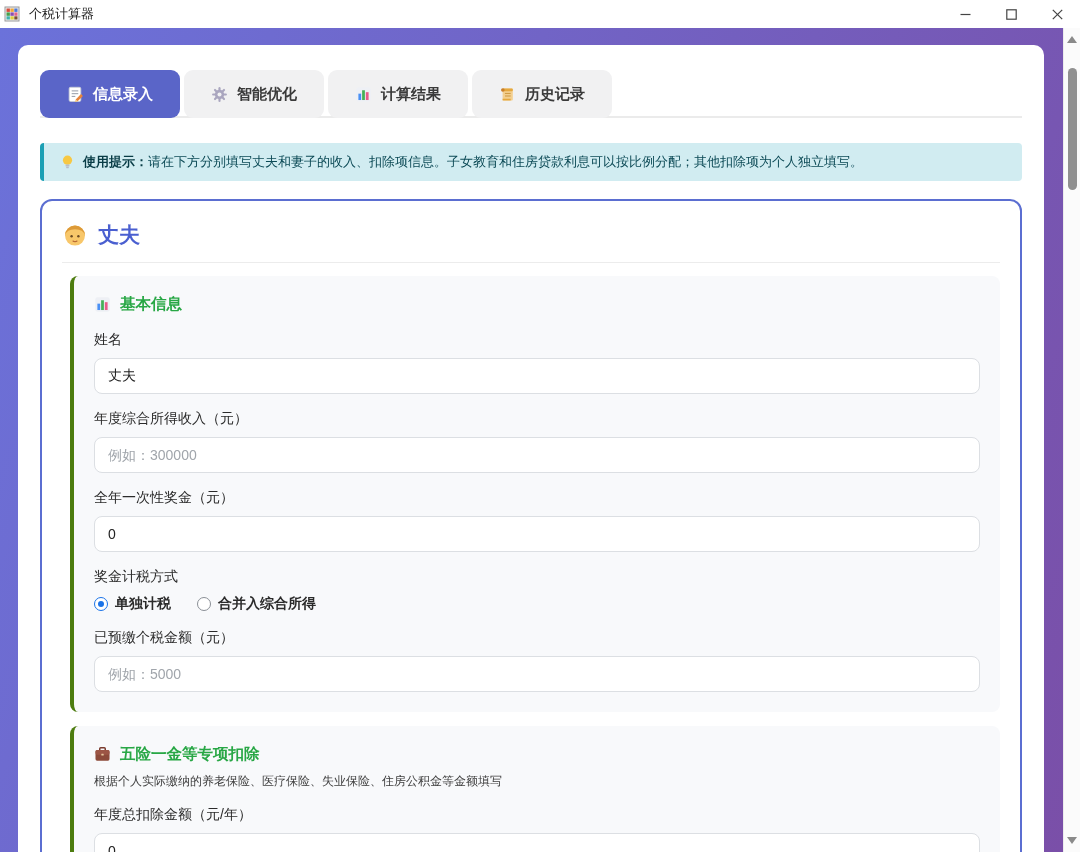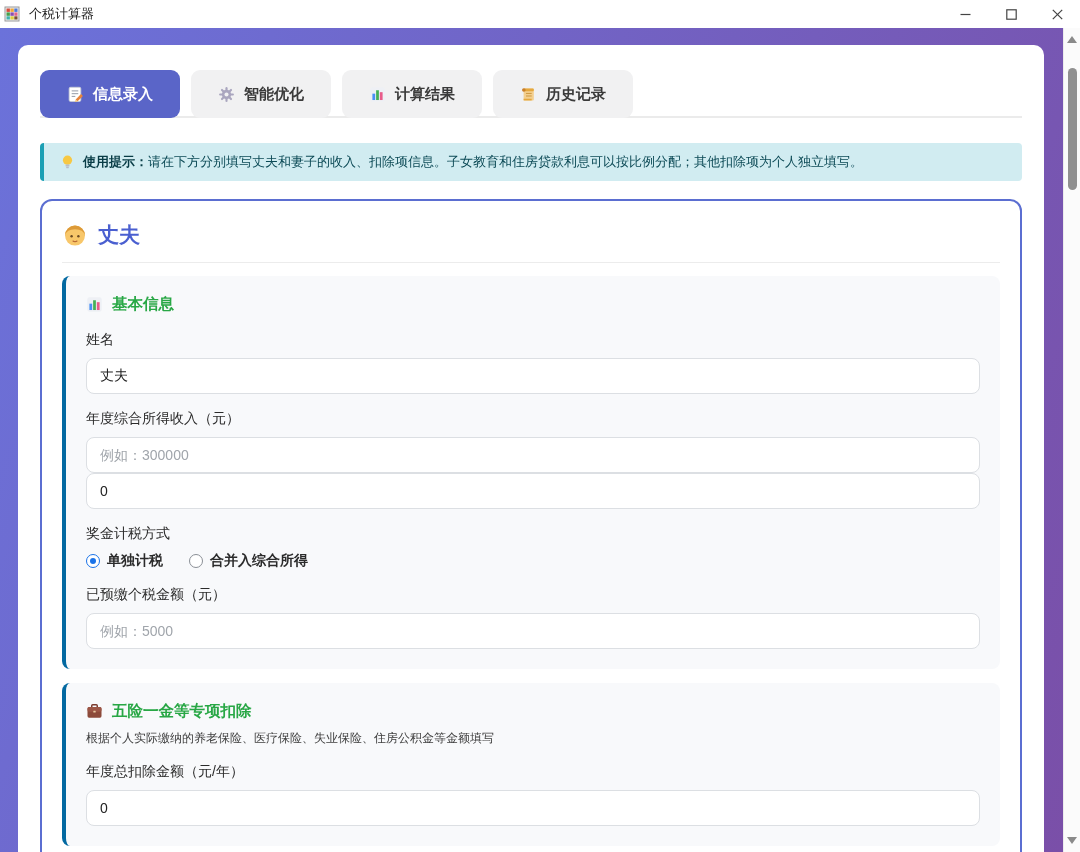--- a/index.html
+++ b/index.html
@@ -14,42 +14,42 @@
   .titlebar .app-icon { width:16px; height:16px; display:inline-block; }
   .titlebar .title { font-size:13px; color:#1b1b1b; margin-left:9px; }
   .win-controls { position:absolute; right:0; top:0; height:28px; display:flex; }
   .win-btn { width:46px; height:28px; display:flex; align-items:center; justify-content:center; cursor:pointer; }
   
   .app-bg { position:absolute; left:0; top:28px; right:17px; bottom:0;
     background:linear-gradient(110deg,#6b72da 0%,#7a4fa8 100%); overflow:hidden; }
   .panel { position:absolute; left:18px; right:19px; top:17px; bottom:-12px;
     background:#fff; border-radius:10px 10px 0 0; padding:25px 22px 0 22px; }
   
-  .tabbar { display:flex; gap:11px; border-bottom:2px solid #ebebeb; height:48px;font-family:Liberation Mono, monospace; }
+  .tabbar { display:flex; gap:4px; border-bottom:2px solid #ebebeb; height:48px;font-family:Liberation Mono, monospace; }
   .tab { height:48px; display:flex; align-items:center; justify-content:center; gap:9px;
     padding:0 27px; font-size:15px; font-weight:bold; color:#3a3a3a;
     background:#f1f1f2; border-radius:9px; cursor:pointer; white-space:nowrap; }
   .tab.active { background:#5a65c8; color:#fff; }
   .tab .ticon { width:17px; height:17px; display:inline-block; }
   
   .tip { margin-top:25px; background:#d1ecf1; border-left:4px solid #1b9fb4;
     border-radius:4px; padding:10px 16px; font-size:13px; color:#0c4a56;
     display:flex; align-items:center; gap:8px; }
   .tip b { color:#083c46; }
   .tip .bicon { width:15px; height:17px; flex:0 0 auto; }
   
   .person-card { margin-top:18px; border:2px solid #5b6ed1; border-radius:12px;
     background:#fff; padding:20px 20px 24px 20px; min-height:660px; }
   .person-header { display:flex; align-items:center; gap:10px; }
   .person-header .picon { width:26px; height:26px; }
   .person-title { font-size:21px; font-weight:bold; color:#4a5fd0; }
   .divider { height:1px; background:#ececec; margin:13px 0 13px 0; }
   
-  .section-card { background:#f8f9fb; border-left:4px solid #0369a1; border-radius:8px;
-    padding:18px 20px 20px 20px; margin-bottom:14px; }
+  .section-card { background:#f8f9fb; border-left:4px solid #4d7c0f; border-radius:8px;
+    padding:18px 20px 20px 20px; margin-bottom:14px;margin-left:8px; }
   .section-header { display:flex; align-items:center; gap:9px; font-size:15.5px;
     font-weight:bold; color:#28a745; margin-bottom:4px; }
   .section-header .sicon { width:17px; height:17px; }
   .desc { font-size:12px; color:#404040; margin-top:8px; }
   .fld-label { font-size:14px; font-weight:normal; color:#2b2b2b; margin:16px 0 9px 0; }
   .fld-input { width:100%; height:36px; background:#fff; border:1px solid #dcdfe3;
     border-radius:8px; padding:0 13px; font-size:14px; color:#222;
     font-family:"Liberation Sans","DejaVu Sans",sans-serif; outline:none; }
   .fld-input::placeholder { color:#a0a5ab; }
   
@@ -210,20 +210,21 @@
           </span>
           <span>基本信息</span>
         </div>
 
         <div class="fld-label">姓名</div>
         <input class="fld-input" type="text" value="丈夫" style="">
 
         <div class="fld-label">年度综合所得收入（元）</div>
         <input class="fld-input" type="text" placeholder="例如：300000" style="">
 
+        <div class="fld-label">全年一次性奖金（元）</div>
         <input class="fld-input" type="text" value="0" style="">
 
         <div class="fld-label">奖金计税方式</div>
         <div class="radio-row">
           <div class="radio-opt">
             <span class="radio-circle checked"></span>
             <span>单独计税</span>
           </div>
           <div class="radio-opt">
             <span class="radio-circle"></span>

